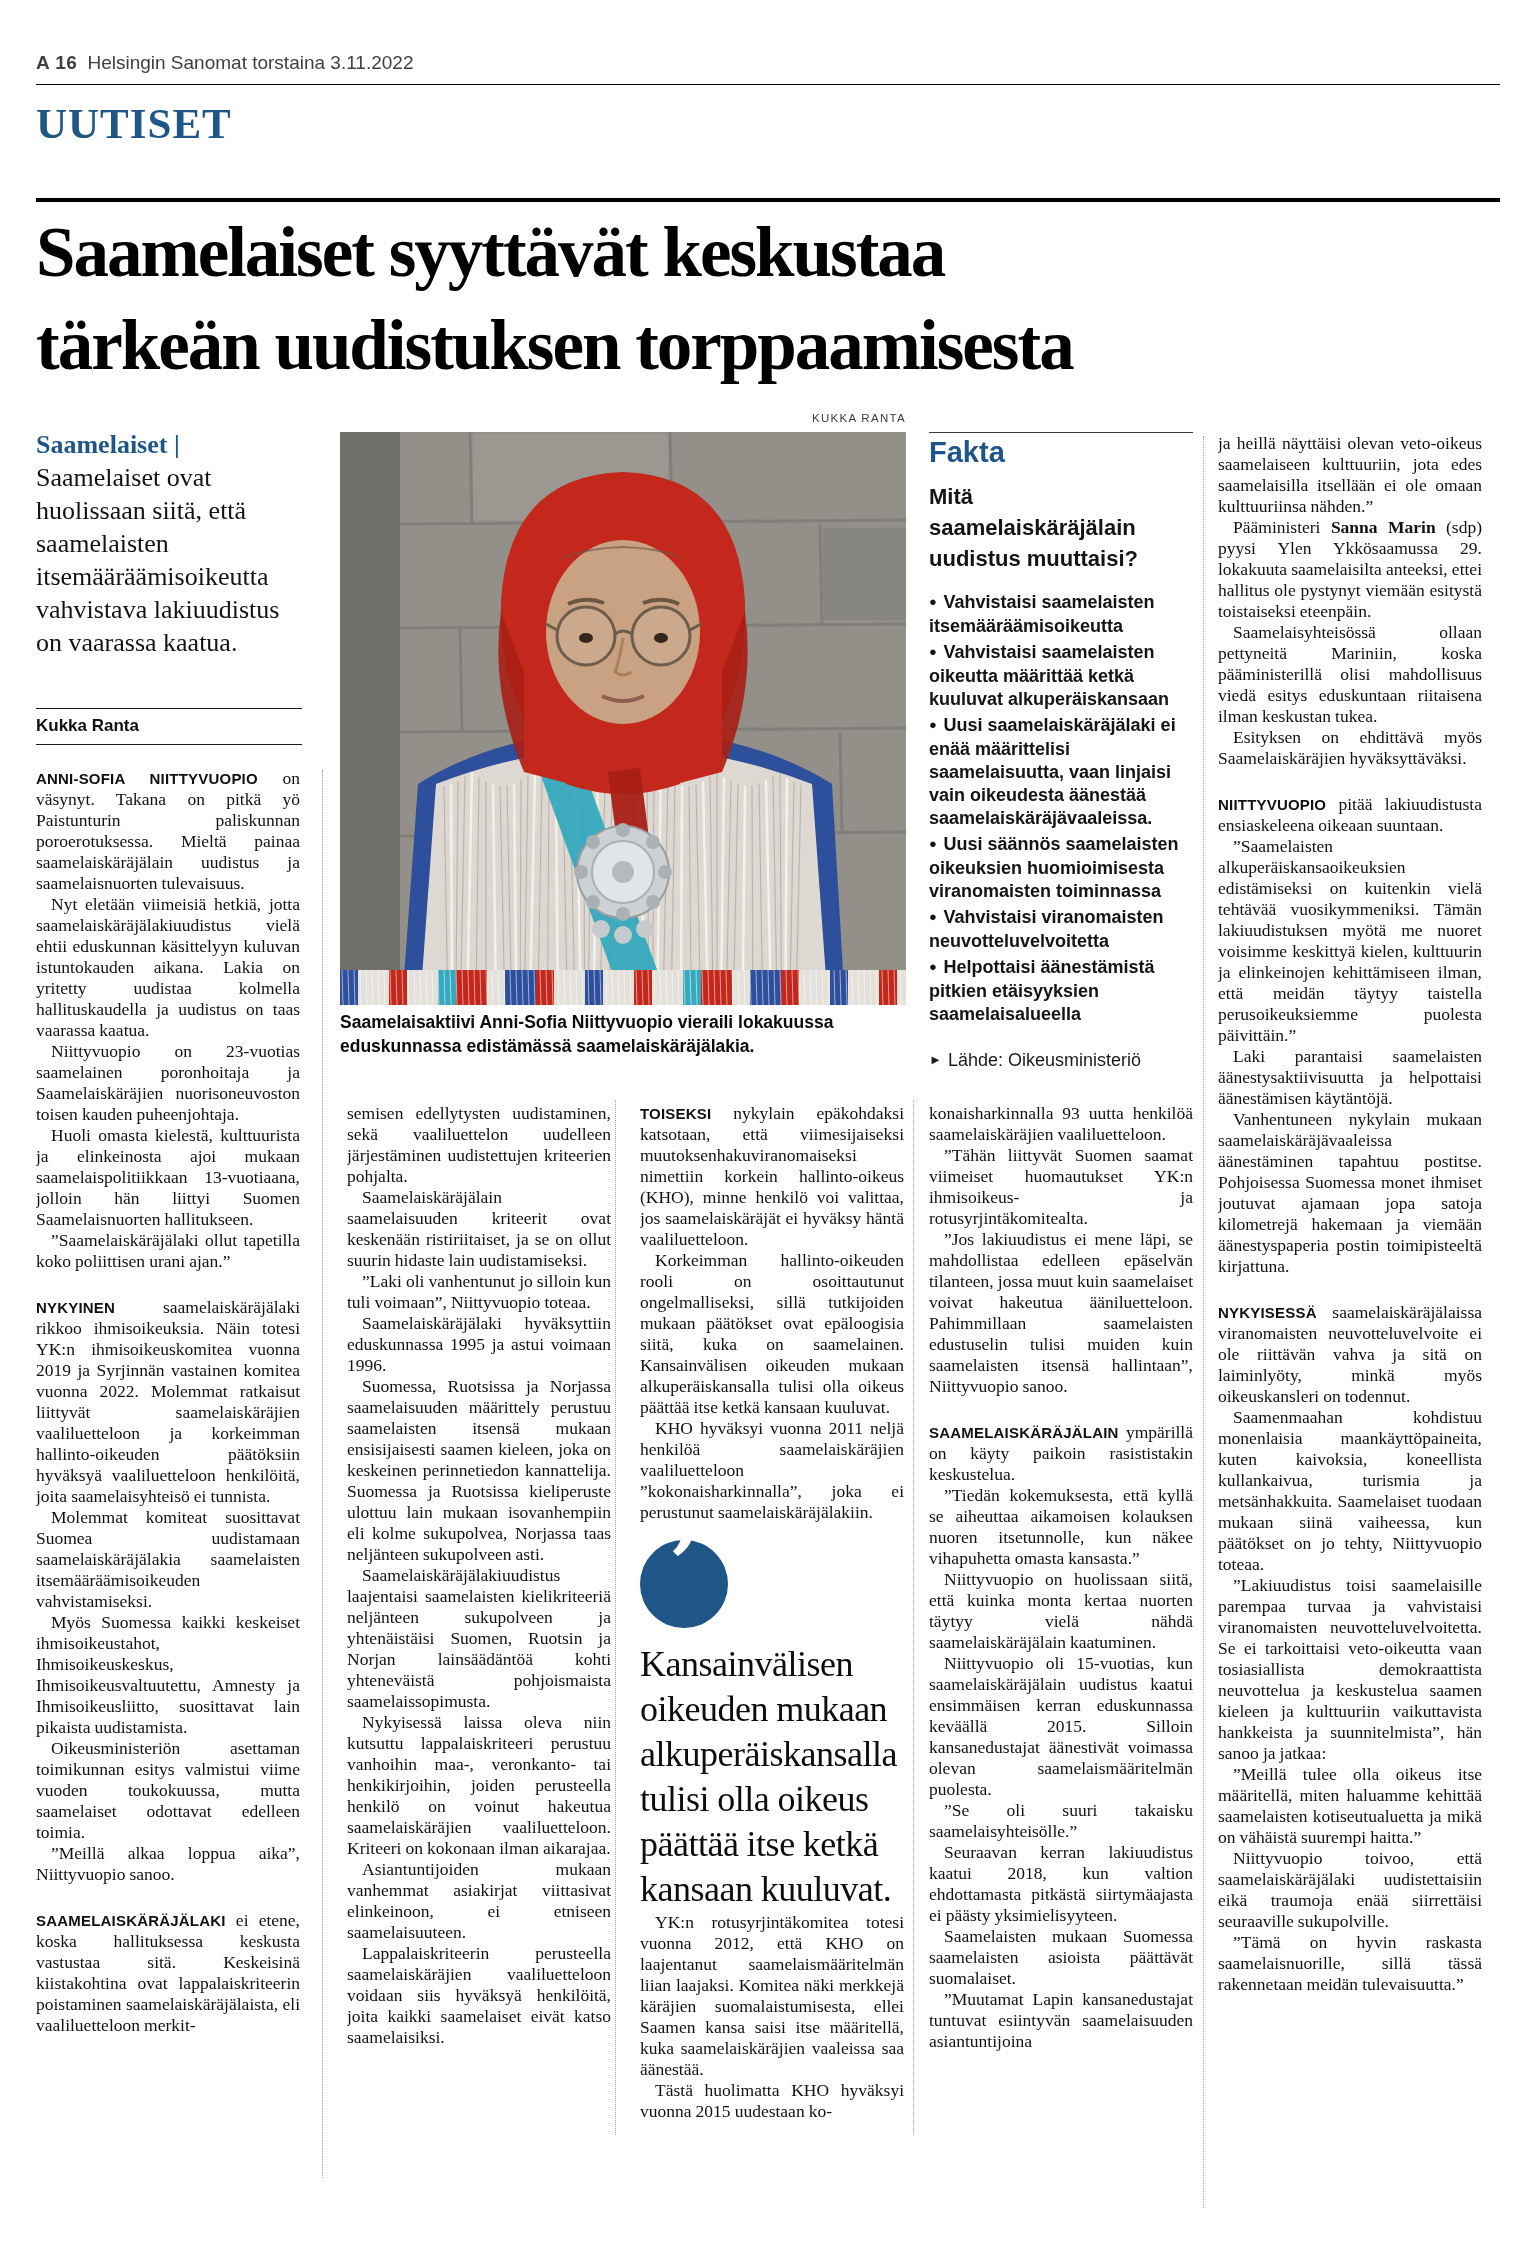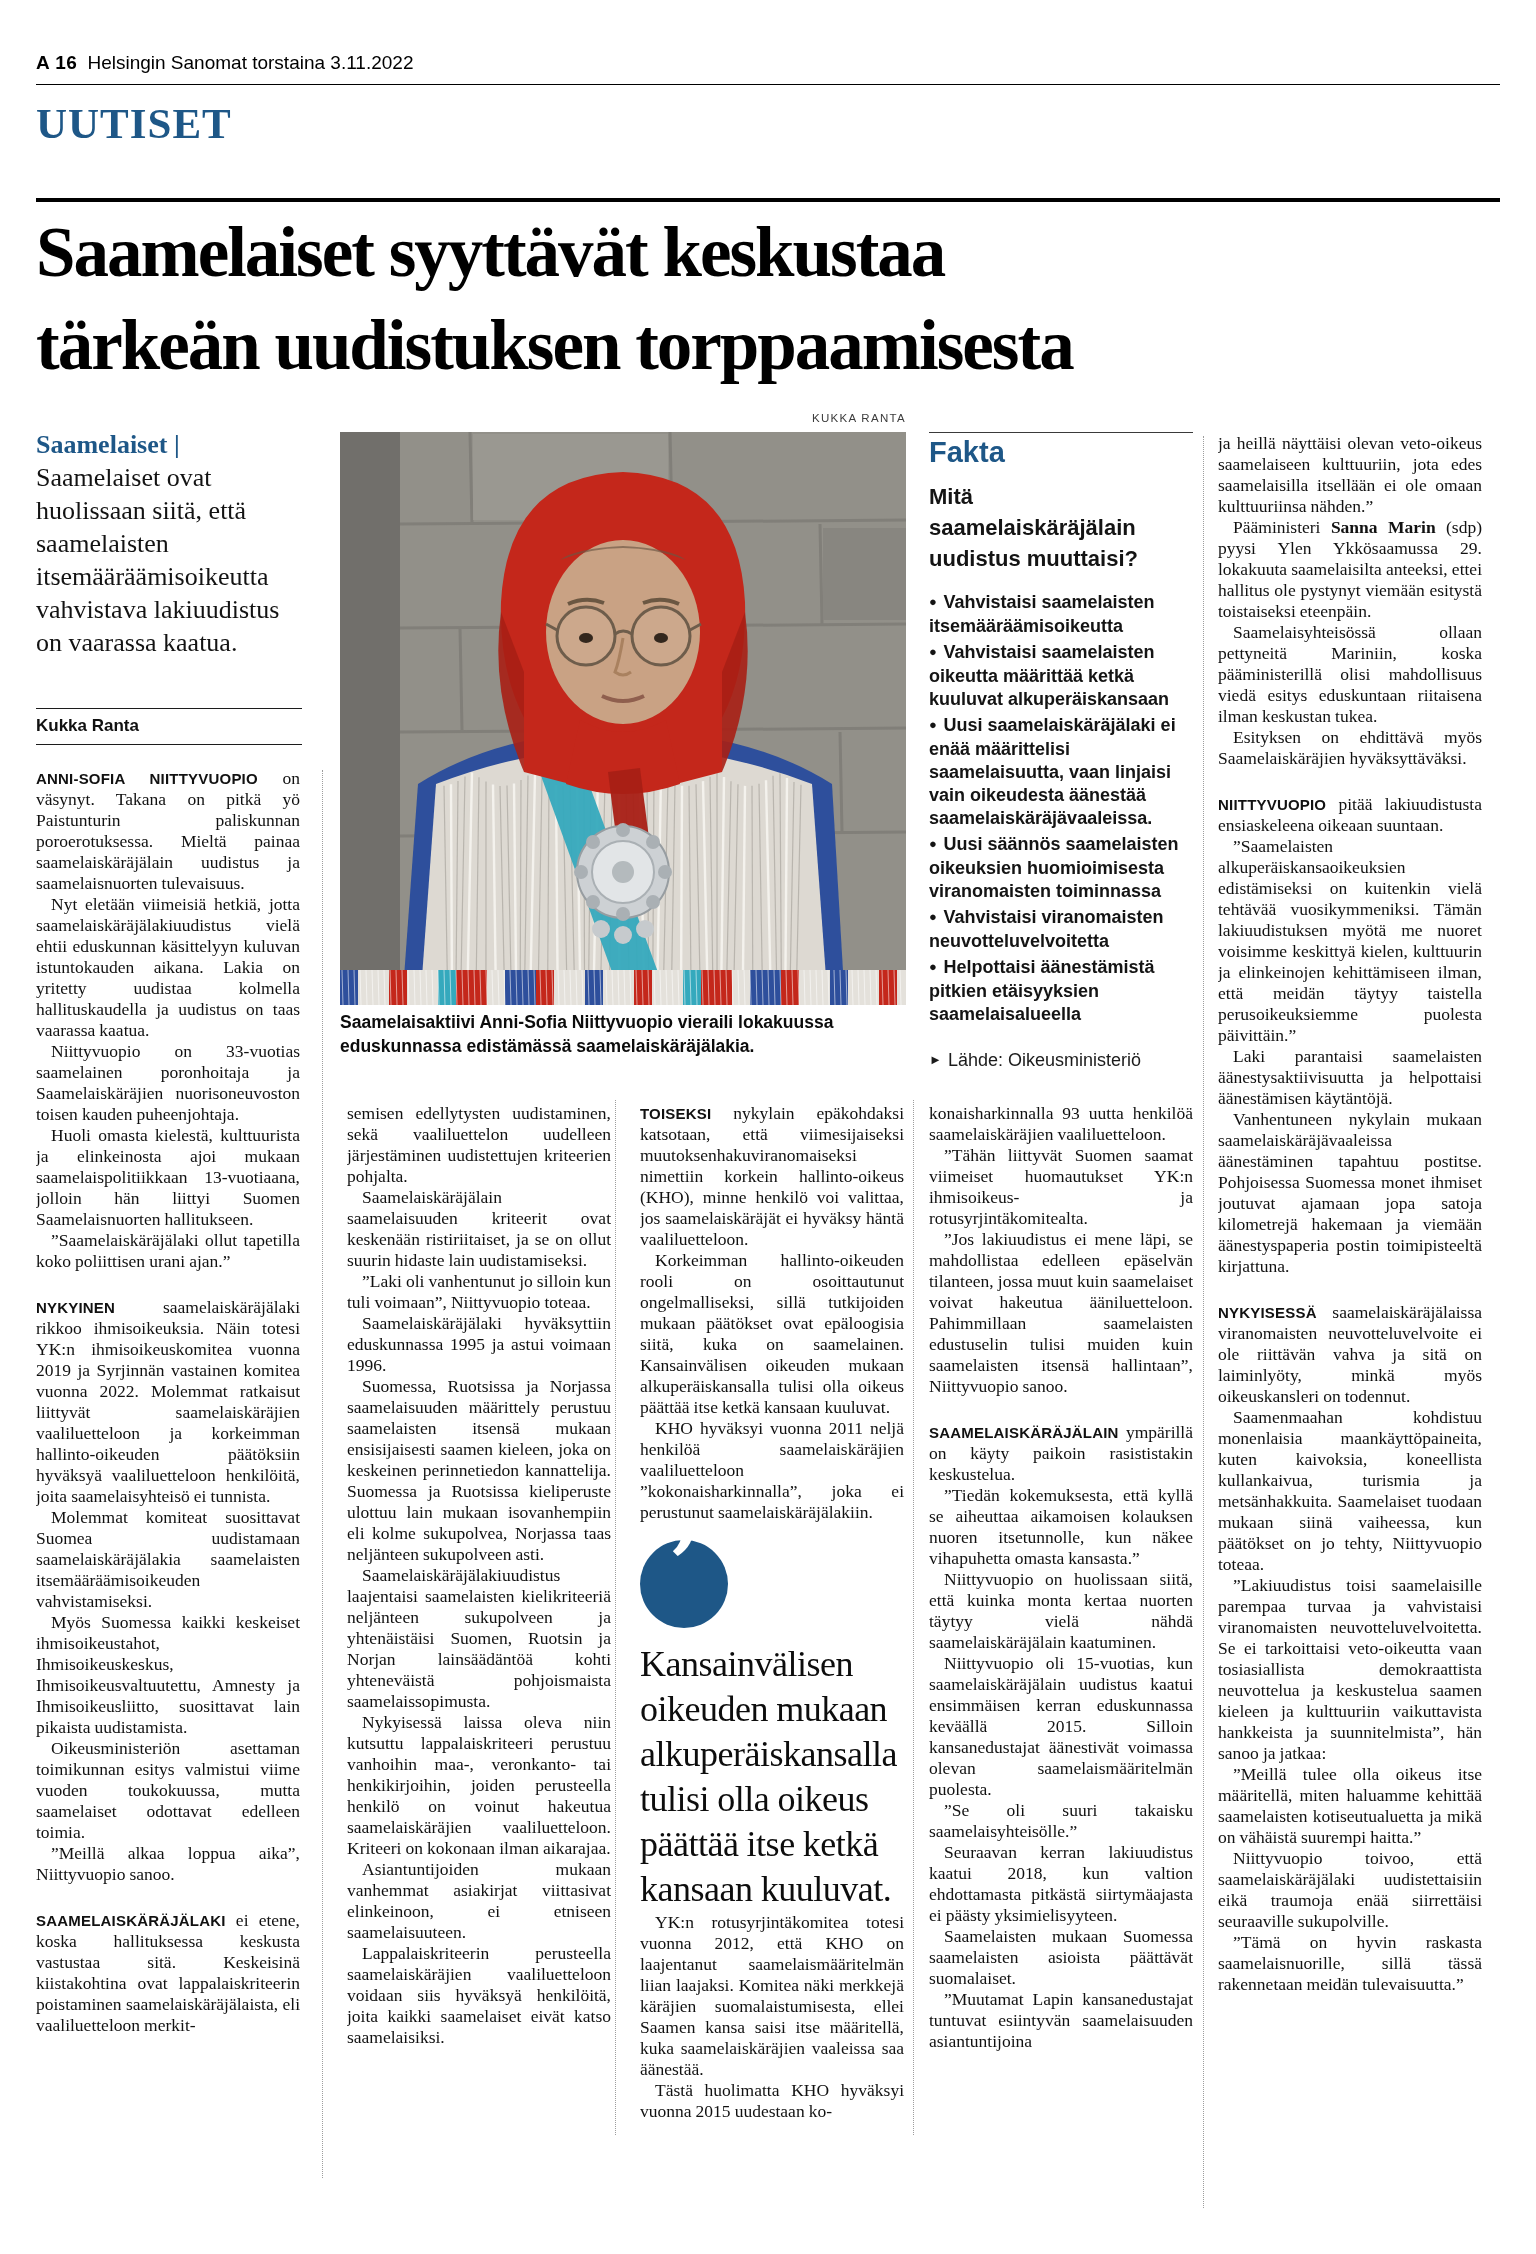--- a/index.html
+++ b/index.html
@@ -7,21 +7,21 @@
     --p-red:#c4271b; --p-red-dk:#a81f15; --p-blue:#2e4f9c; --p-teal:#35a9bd;
     --p-silver:#cdd1d4; --p-skin:#c9a284; --p-wall:#8f8d89;
   }
   html,body{margin:0;padding:0;background:#e8e8e8;}
   #page{position:relative;width:1536px;height:2254px;background:#ffffff;
         font-family:"Liberation Serif",serif;color:var(--ink);overflow:hidden;margin:0 auto;}
   .abs{position:absolute;}
 
   
   #masthead{left:36px;top:52px;right:36px;font-family:"Liberation Sans",sans-serif;
-            font-size:19px;color:#000000;}
+            font-size:19px;color:#404040;}
   #masthead .mh-label{font-weight:700;letter-spacing:.5px;margin-right:10px;}
   #masthead-rule{left:36px;right:36px;top:84px;height:1px;background:#000;}
   #section-title{left:36px;top:99px;font-weight:700;font-size:43px;letter-spacing:1px;
                  color:var(--accent);}
   #headline-rule{left:36px;right:36px;top:198px;height:4px;background:#000;}
   #headline{left:36px;top:206px;width:1460px;font-weight:700;font-size:71px;
             line-height:93px;letter-spacing:-2px;color:#000;}
 
   
   .vdot{position:absolute;width:0;border-left:1px dotted #9d9d9d;}
@@ -367,21 +367,21 @@
         <div class="fb"><span class="dot">● </span>Uusi säännös saamelaisten oikeuksien huomioimisesta viranomaisten toiminnassa</div>
         <div class="fb"><span class="dot">● </span>Vahvistaisi viranomaisten neuvotteluvelvoitetta</div>
         <div class="fb"><span class="dot">● </span>Helpottaisi äänestämistä pitkien etäisyyksien saamelaisalueella</div>
       </div>
     <div id="fakta-source"><span class="arrow">►</span><span>Lähde: Oikeusministeriö</span></div>
   </div>
 
   <div class="bodycol" id="col1-body">
       <p class="bp"><span class="lead">ANNI-SOFIA NIITTYVUOPIO </span>on väsynyt. Takana on pitkä yö Paistunturin paliskunnan poroerotuksessa. Mieltä painaa saamelaiskäräjälain uudistus ja saamelaisnuorten tulevaisuus.</p>
       <p class="bp indent">Nyt eletään viimeisiä hetkiä, jotta saamelaiskäräjälakiuudistus vielä ehtii eduskunnan käsittelyyn kuluvan istuntokauden aikana. Lakia on yritetty uudistaa kolmella hallituskaudella ja uudistus on taas vaarassa kaatua.</p>
-      <p class="bp indent">Niittyvuopio on 33-vuotias saamelainen poronhoitaja ja Saamelaiskäräjien nuorisoneuvoston toisen kauden puheenjohtaja.</p>
+      <p class="bp indent">Niittyvuopio on 23-vuotias saamelainen poronhoitaja ja Saamelaiskäräjien nuorisoneuvoston toisen kauden puheenjohtaja.</p>
       <p class="bp indent">Huoli omasta kielestä, kulttuurista ja elinkeinosta ajoi mukaan saamelaispolitiikkaan 13-vuotiaana, jolloin hän liittyi Suomen Saamelaisnuorten hallitukseen.</p>
       <p class="bp indent">”Saamelaiskäräjälaki ollut tapetilla koko poliittisen urani ajan.”</p>
       <p class="bp gap"><span class="lead">NYKYINEN </span>saamelaiskäräjälaki rikkoo ihmisoikeuksia. Näin totesi YK:n ihmisoikeuskomitea vuonna 2019 ja Syrjinnän vastainen komitea vuonna 2022. Molemmat ratkaisut liittyvät saamelaiskäräjien vaaliluetteloon ja korkeimman hallinto-oikeuden päätöksiin hyväksyä vaaliluetteloon henkilöitä, joita saamelaisyhteisö ei tunnista.</p>
       <p class="bp indent">Molemmat komiteat suosittavat Suomea uudistamaan saamelaiskäräjälakia saamelaisten itsemääräämisoikeuden vahvistamiseksi.</p>
       <p class="bp indent">Myös Suomessa kaikki keskeiset ihmisoikeustahot, Ihmisoikeuskeskus, Ihmisoikeusvaltuutettu, Amnesty ja Ihmisoikeusliitto, suosittavat lain pikaista uudistamista.</p>
       <p class="bp indent">Oikeusministeriön asettaman toimikunnan esitys valmistui viime vuoden toukokuussa, mutta saamelaiset odottavat edelleen toimia.</p>
       <p class="bp indent">”Meillä alkaa loppua aika”, Niittyvuopio sanoo.</p>
       <p class="bp gap"><span class="lead">SAAMELAISKÄRÄJÄLAKI </span>ei etene, koska hallituksessa keskusta vastustaa sitä. Keskeisinä kiistakohtina ovat lappalaiskriteerin poistaminen saamelaiskäräjälaista, eli vaaliluetteloon merkit-</p>
     </div>
   <div class="bodycol" id="col2-body">

